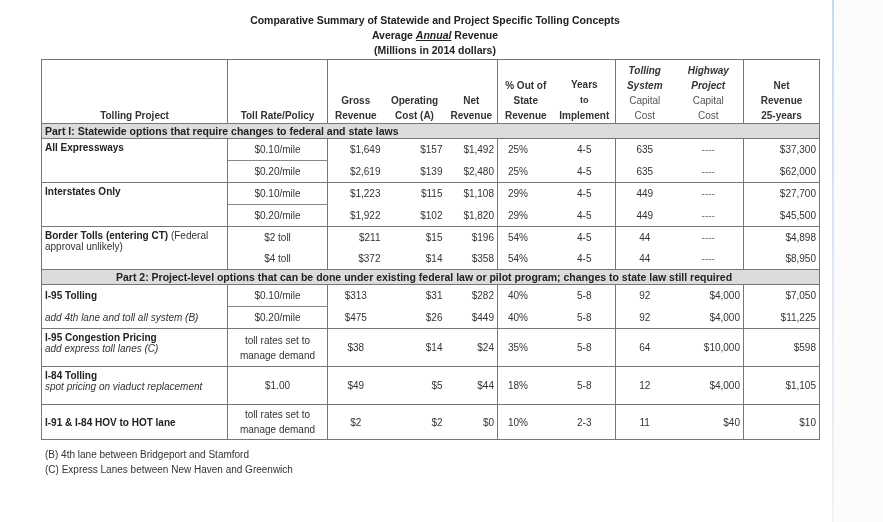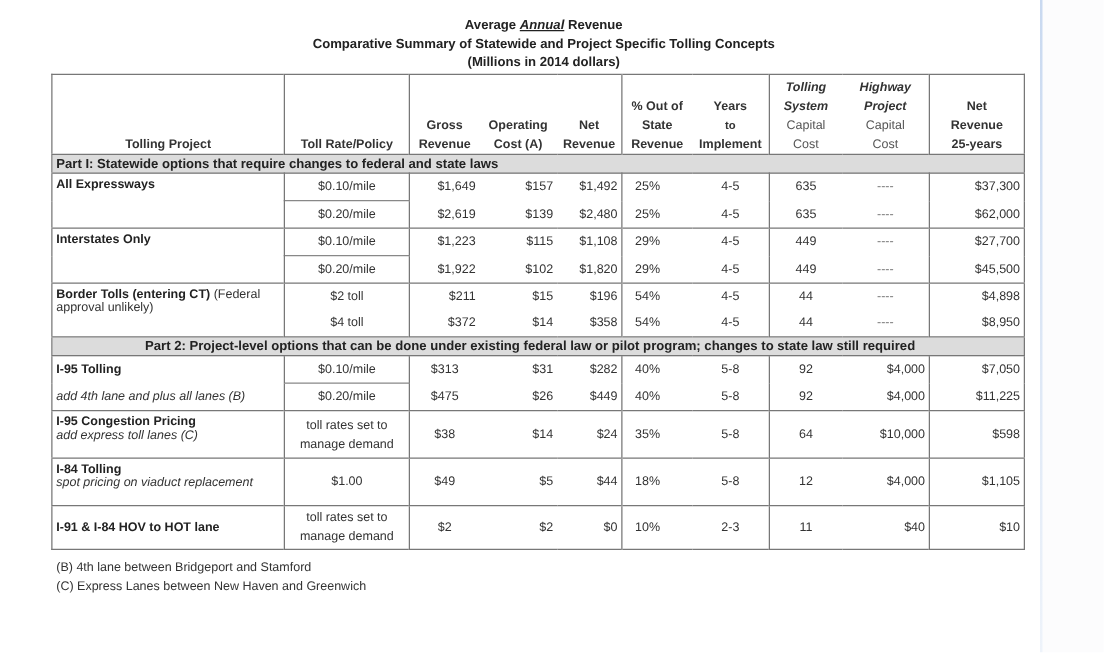--- a/index.html
+++ b/index.html
@@ -49,22 +49,22 @@
     position: absolute; left: 45px; top: 447px; font-size: 10px; line-height: 15px; color: #333;
   }
 </style>
 </head>
 <body>
 
 <div class="right-pad"></div>
 <div class="scroll-edge"></div>
 
 <div class="title-block">
+  <div>Comparative Summary of Statewide and Project Specific Tolling Concepts</div>
   <div><span>Average </span><span class="em">Annual</span><span> Revenue</span></div>
-  <div>Comparative Summary of Statewide and Project Specific Tolling Concepts</div>
   <div>(Millions in 2014 dollars)</div>
 </div>
 
 <table class="tolling tbl-outer">
   <colgroup>
     <col style="width:186px">
       <col style="width:100px">
       <col style="width:56px">
       <col style="width:62px">
       <col style="width:52px">
@@ -184,21 +184,21 @@
     <td class="ctr">$313</td>
     <td class="num">$31</td>
     <td class="num br">$282</td>
     <td style="padding-left:10px">40%</td>
     <td class="ctr br">5-8</td>
     <td class="ctr">92</td>
     <td class="num br">$4,000</td>
     <td class="num">$7,050</td>
   </tr>
   <tr class="r">
-    <td class="proj br" style="padding-top:0 !important;vertical-align:middle"><span class="sub">add 4th lane and plus all lanes (B)</span></td>
+    <td class="proj br" style="padding-top:0 !important;vertical-align:middle"><span class="sub">add 4th lane and toll all system (B)</span></td>
     <td class="ctr br">$0.20/mile</td>
     <td class="ctr">$475</td>
     <td class="num">$26</td>
     <td class="num br">$449</td>
     <td style="padding-left:10px">40%</td>
     <td class="ctr br">5-8</td>
     <td class="ctr">92</td>
     <td class="num br">$4,000</td>
     <td class="num">$11,225</td>
   </tr>

